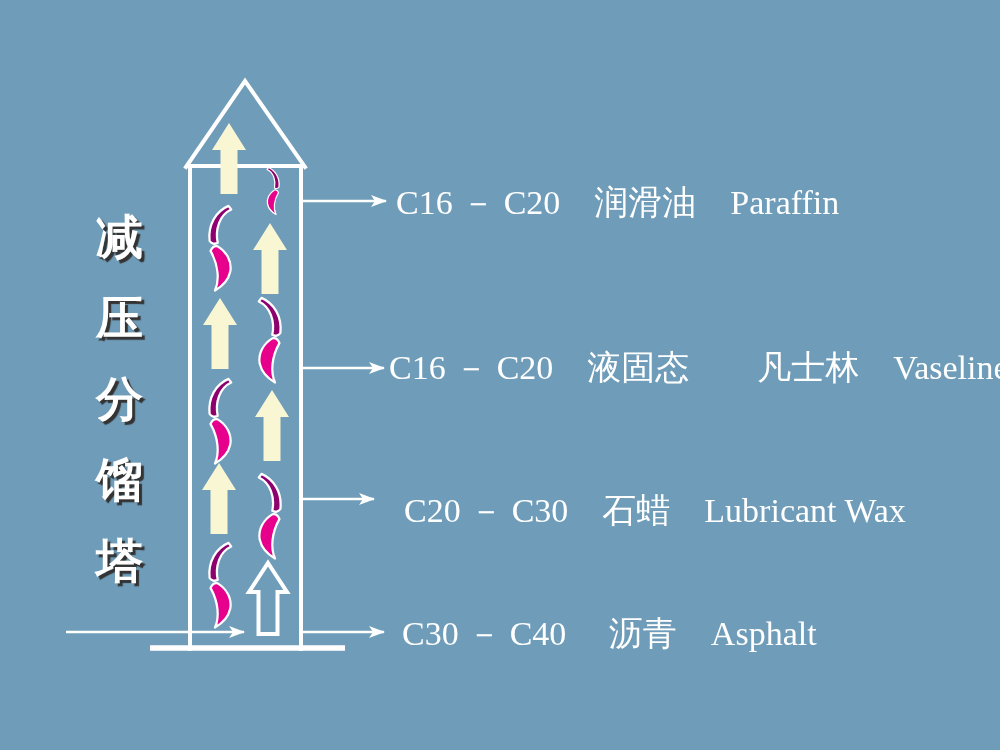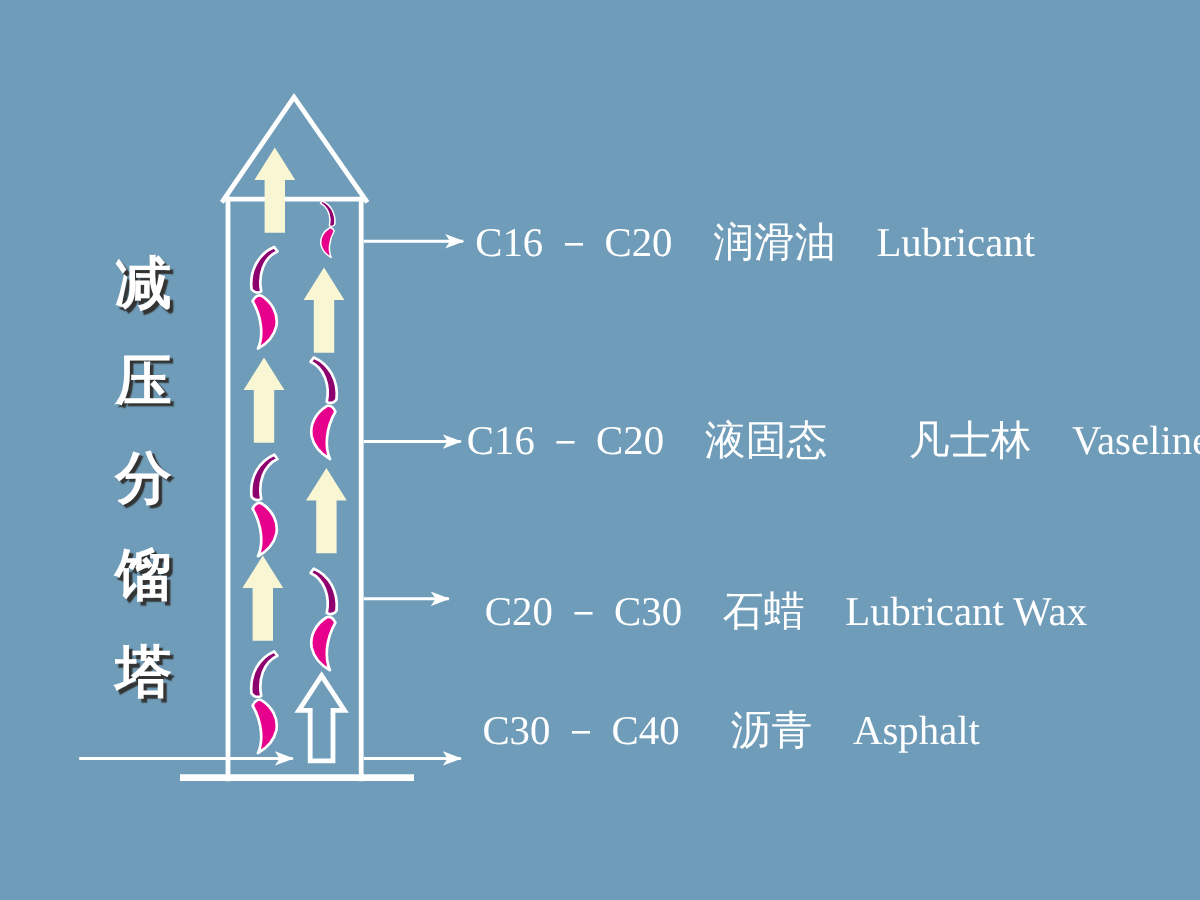--- a/index.html
+++ b/index.html
@@ -27,21 +27,21 @@
     color:var(--text); font-size:47px; font-weight:bold; line-height:1;
     text-shadow:3px 3px 1px var(--title_shadow);
   }
   .plabel{
     position:absolute; color:var(--text); font-size:34px; line-height:1;
     white-space:pre;
   }
   .lab1{left:396px; top:186px;}
   .lab2{left:389px; top:351px;}
   .lab3{left:404px; top:494px;}
-  .lab4{left:402px; top:593px;}
+  .lab4{left:402px; top:617px;}
 </style>
 </head>
 <body>
 
 <div class="slide">
 
   <svg width="1000" height="750" viewBox="0 0 1000 750">
     <defs>
       <marker id="ah" markerUnits="userSpaceOnUse" markerWidth="18" markerHeight="14" refX="15" refY="6" orient="auto">
         <polygon class="marker" points="0,0 16,6 0,12 4,6"></polygon>
@@ -86,18 +86,18 @@
   </svg>
 
   <div class="vtitle">
     <span>减</span>
     <span>压</span>
     <span>分</span>
     <span>馏</span>
     <span>塔</span>
   </div>
 
-  <div class="plabel lab1">C16 － C20　润滑油　Lubricant</div>
+  <div class="plabel lab1">C16 － C20　润滑油　Paraffin</div>
   <div class="plabel lab2">C16 － C20　液固态　　凡士林　Vaseline</div>
   <div class="plabel lab3">C20 － C30　石蜡　Lubricant Wax</div>
   <div class="plabel lab4">C30 － C40　 沥青　Asphalt</div>
 
 </div>
 
 </body></html>

